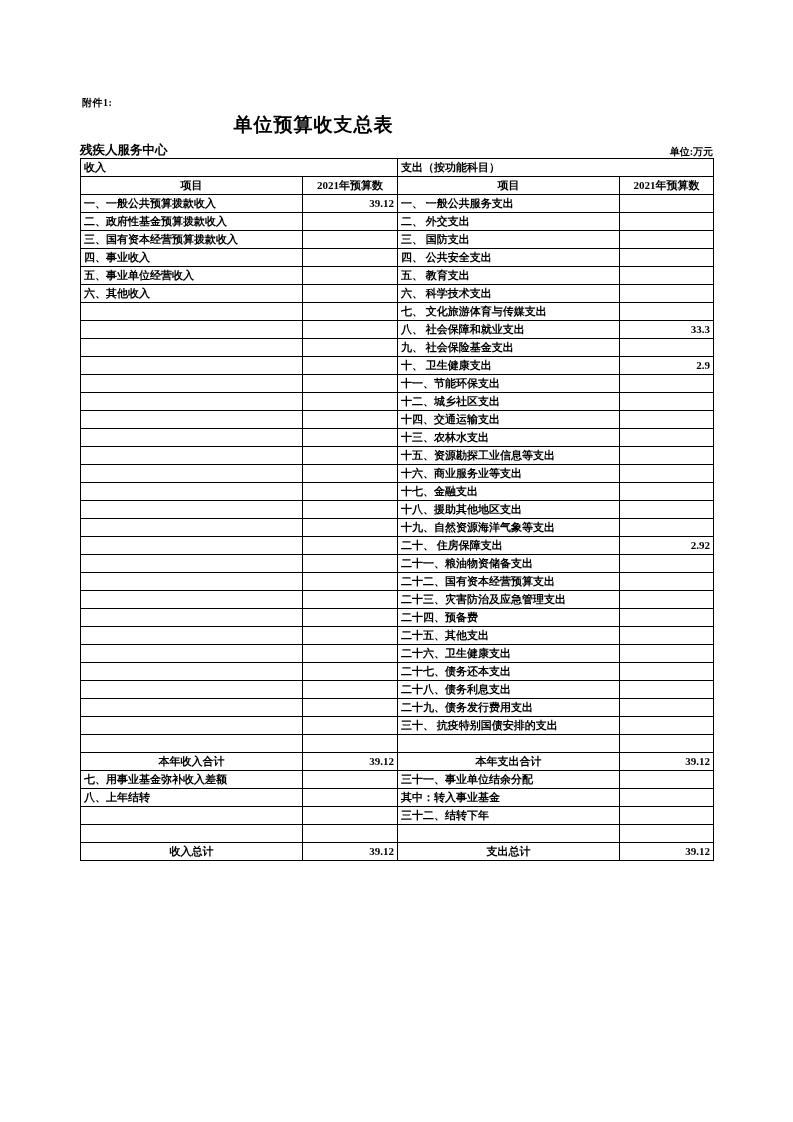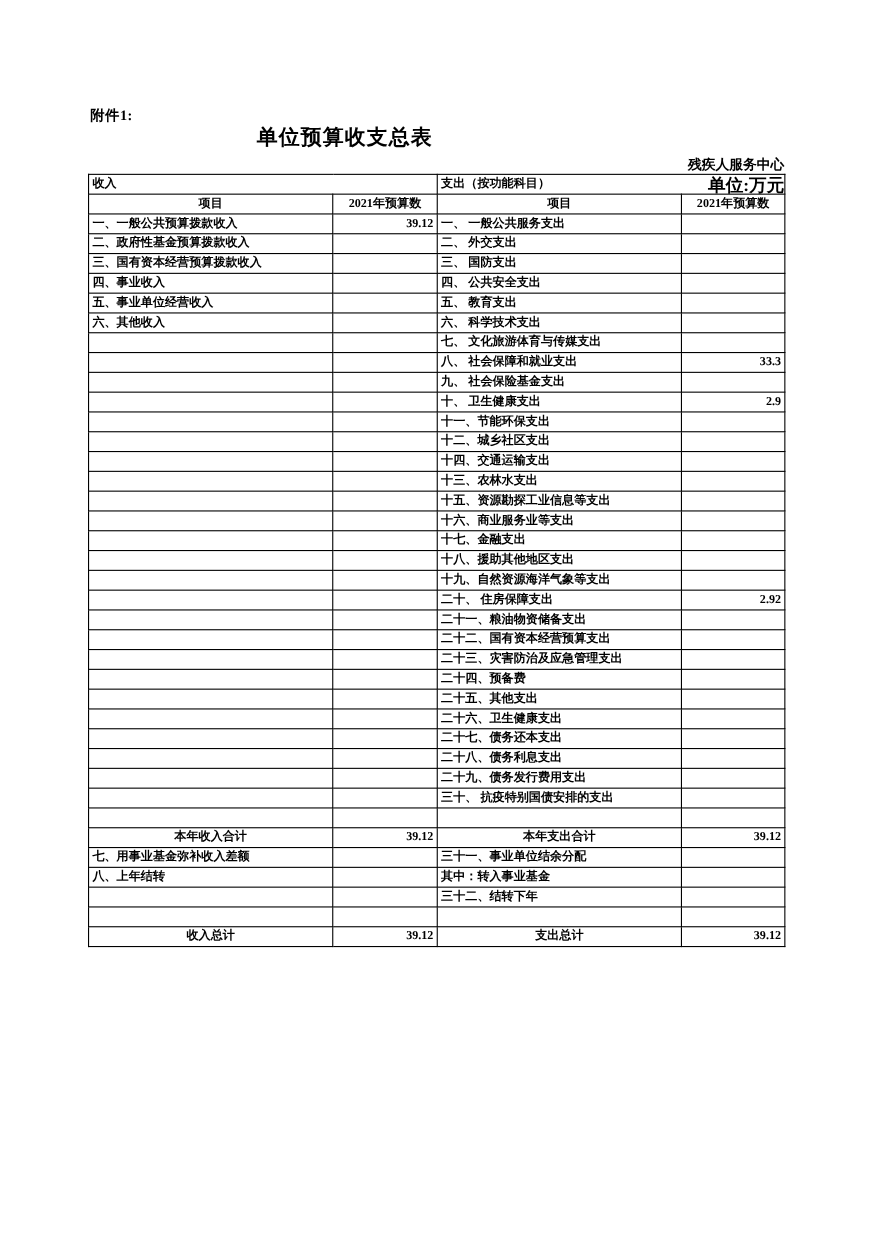--- a/index.html
+++ b/index.html
@@ -18,21 +18,21 @@
     position: absolute;
     left: 0; top: 0;
     width: 793px;
     height: 1122px;
     box-sizing: border-box;
   }
   .attach-label {
     position: absolute;
     left: 70px;
     top: 96px;
-    font-size: 13px;
+    font-size: 10px;
     font-weight: bold;
     letter-spacing: 0.5px;
     padding-left: 12px;
   }
   .doc-title {
     position: absolute;
     left: 0;
     top: 112px;
     width: 627px;
     text-align: center;
@@ -44,24 +44,23 @@
   .subhead {
     position: absolute;
     left: 80px;
     top: 142px;
     width: 633px;
     display: flex;
     justify-content: space-between;
     align-items: flex-end;
     font-size: 12.5px;
     font-weight: bold;
-    flex-direction: column;
   }
   .subhead .unit {
-    font-size: 16px;
+    font-size: 10px;
     font-weight: bold;
   }
   table.budget {
     position: absolute;
     left: 80px;
     top: 158px;
     width: 633px;
     border-collapse: collapse;
     table-layout: fixed;
     font-size: 11px;

